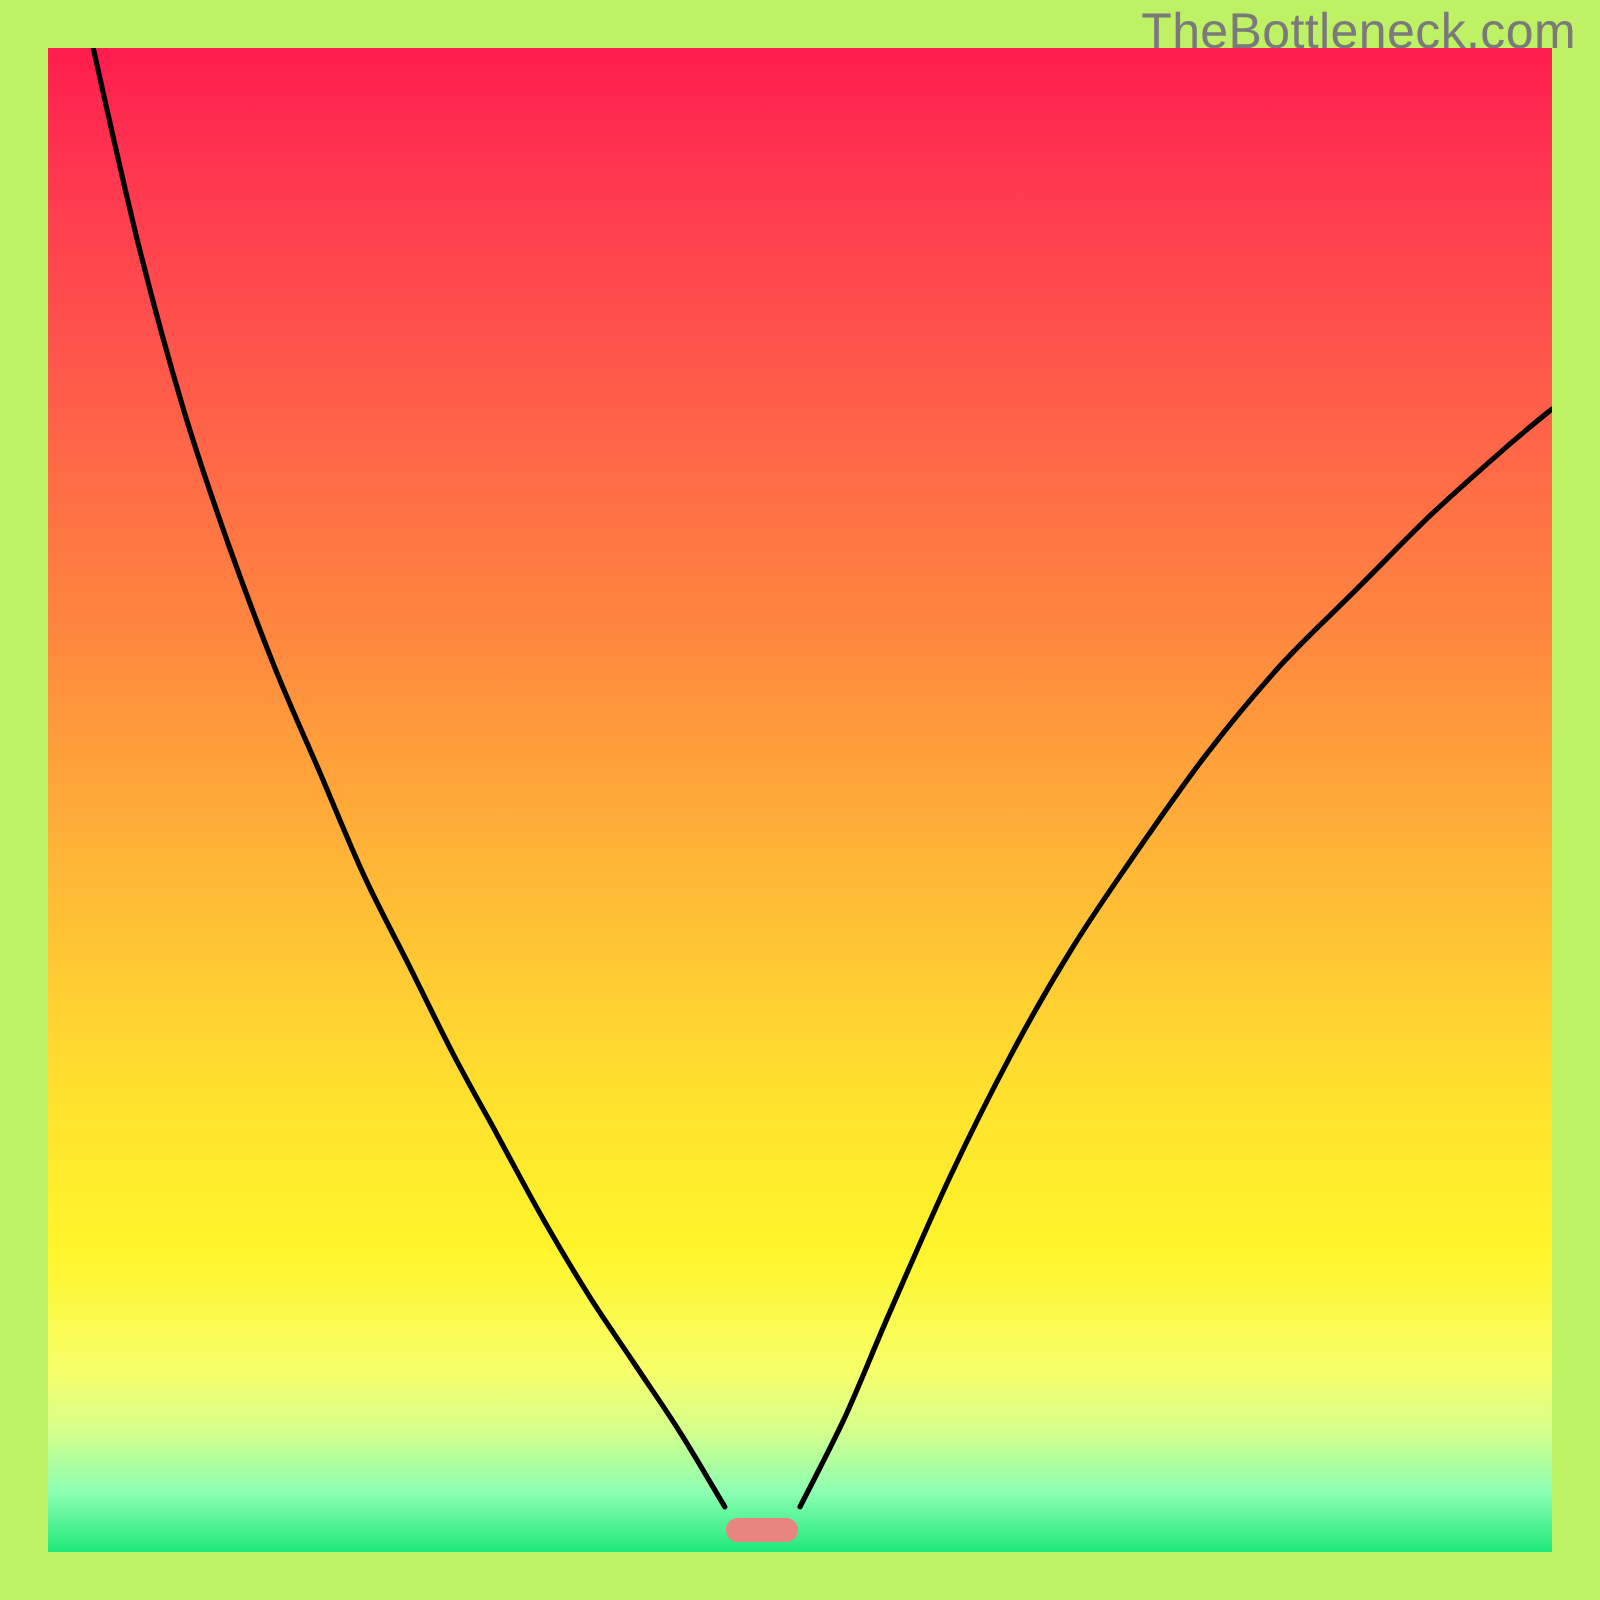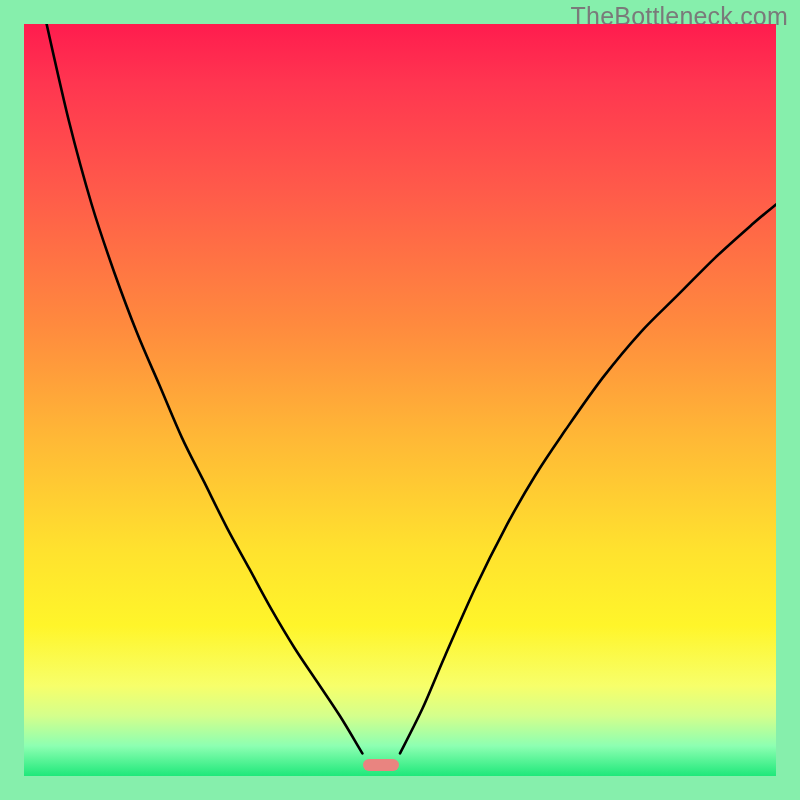--- a/index.html
+++ b/index.html
@@ -7,21 +7,21 @@
     padding: 0;
     width: 800px;
     height: 800px;
     position: relative;
     background: #000;
     font-family: Arial, Helvetica, sans-serif;
   }
   .outer {
     width: 800px;
     height: 800px;
-    background: #86efac;
+    background: #bef264;
     position: relative;
   }
   .plot-area {
     position: absolute;
     left: 24px;
     top: 24px;
     width: 752px;
     height: 752px;
     
     background: linear-gradient(

